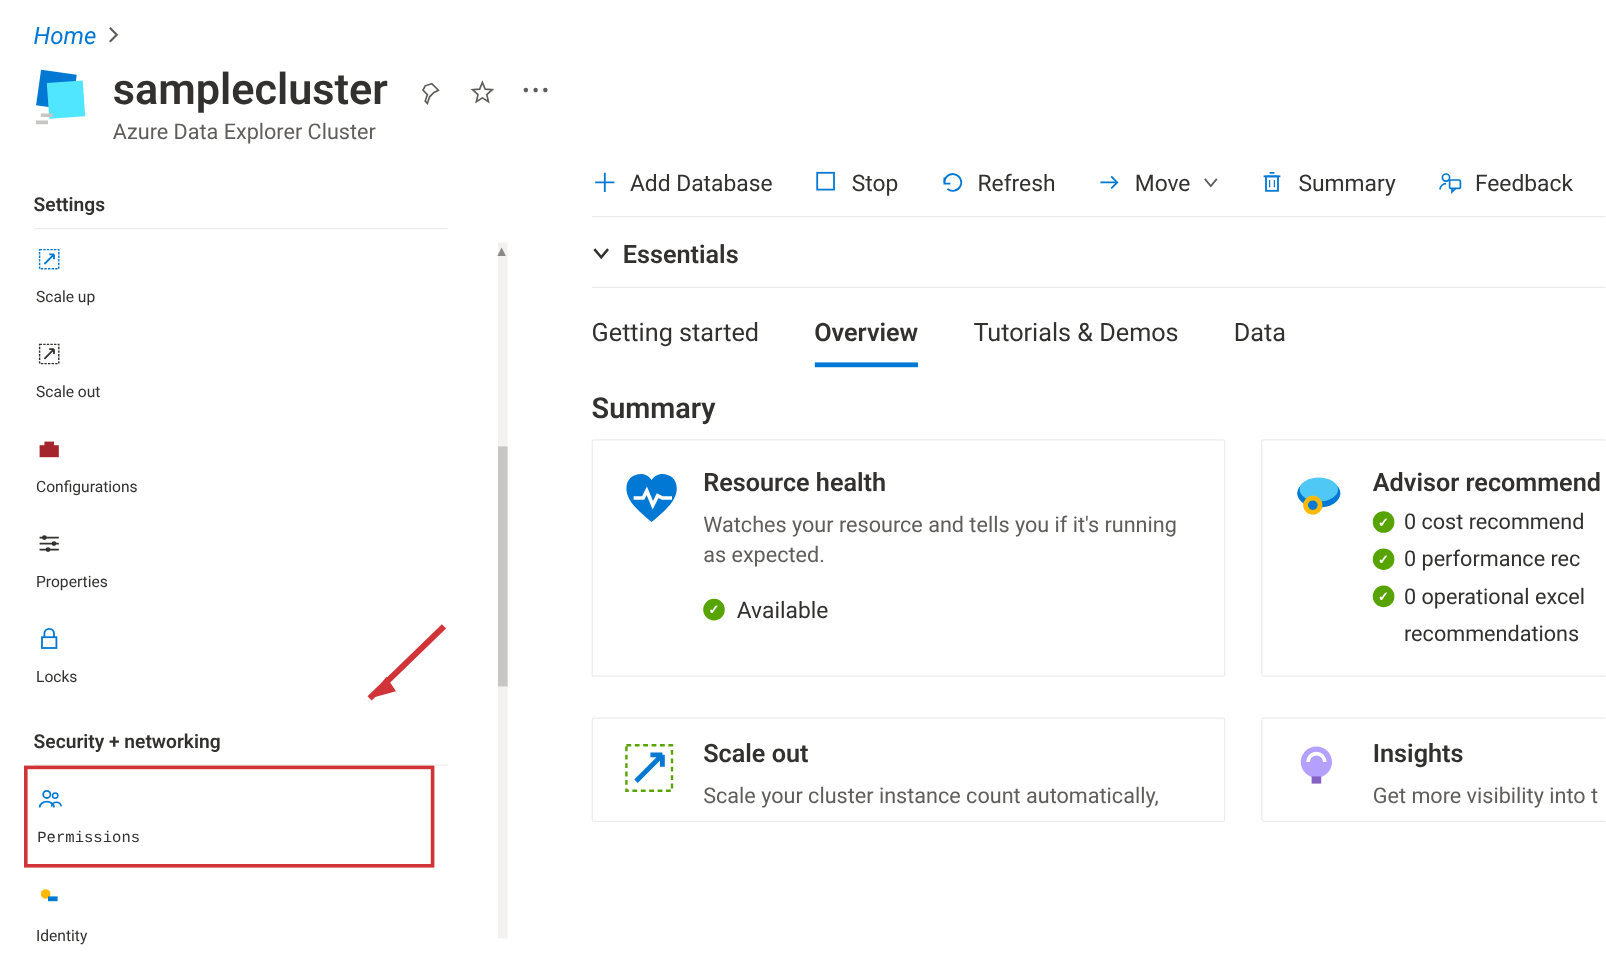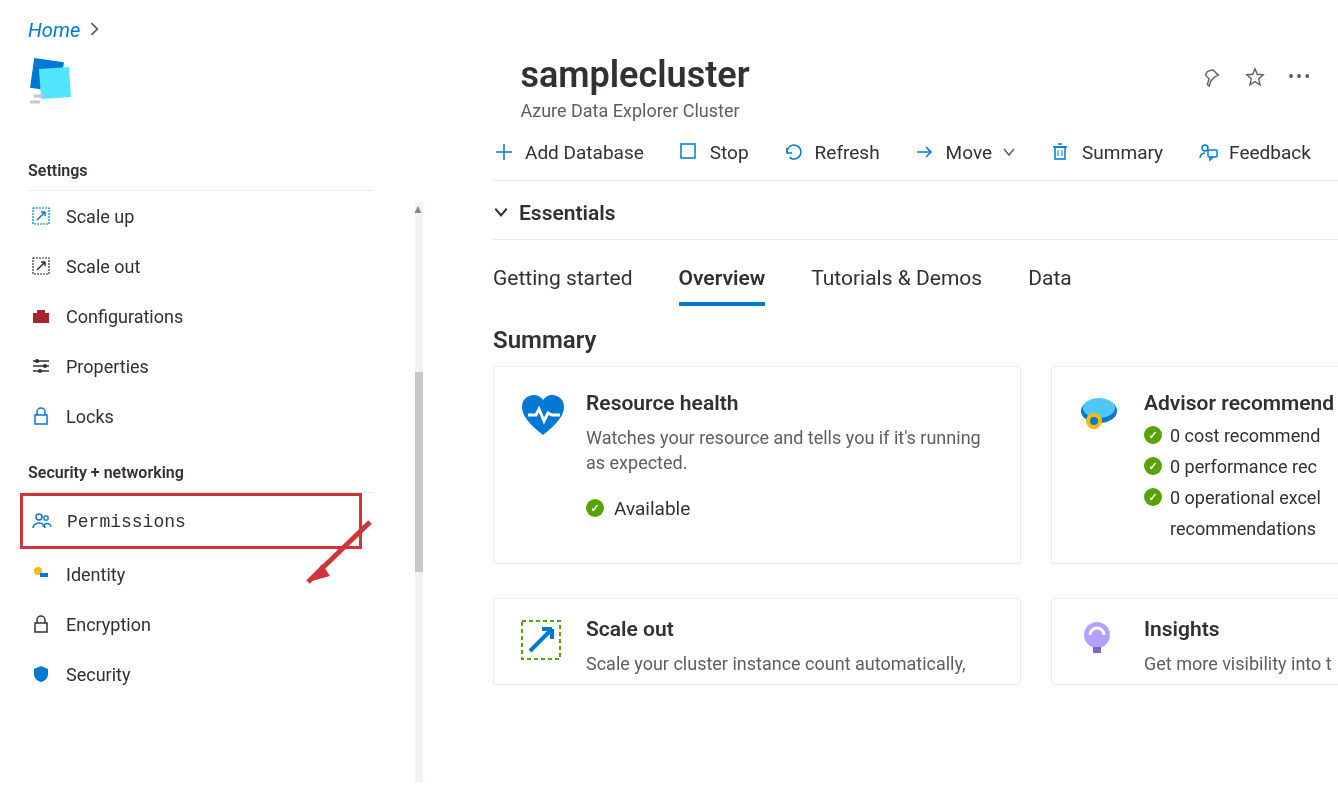--- a/index.html
+++ b/index.html
@@ -28,21 +28,20 @@
   }
   .breadcrumb .chev {
     color: #605e5c;
     font-size: 16px;
   }
   .header {
     display: flex;
     align-items: flex-start;
     gap: 16px;
     padding: 14px 28px 18px 28px;
-    justify-content: space-between;
   }
   .header-icon {
     width: 50px;
     height: 50px;
     flex-shrink: 0;
   }
   .title-stack .title {
     font-size: 36px;
     font-weight: 600;
     line-height: 1.1;
@@ -99,26 +98,27 @@
   }
   .collapse-ic { color: #605e5c; }
   .group-header {
     font-size: 16px;
     font-weight: 600;
     padding: 22px 0 10px 0;
     border-bottom: 1px solid #edebe9;
   }
   .nav-item {
     display: flex;
-    align-items: flex-end;
+    align-items: flex-start;
     gap: 14px;
     padding: 14px 2px;
-    font-size: 18px;
+    font-size: 13px;
     color: #323130;
     cursor: pointer;
+    flex-direction: column;
   }
   .nav-item .ni-ic { width: 22px; height: 22px; flex-shrink: 0; display:flex; align-items:center; justify-content:center;}
   .permissions-highlight {
     border: 3px solid #d13438;
     margin-left: -8px;
     padding-left: 8px;
     padding-right: 8px;
     width: 342px;
     font-family: Liberation Mono, monospace;
   }

